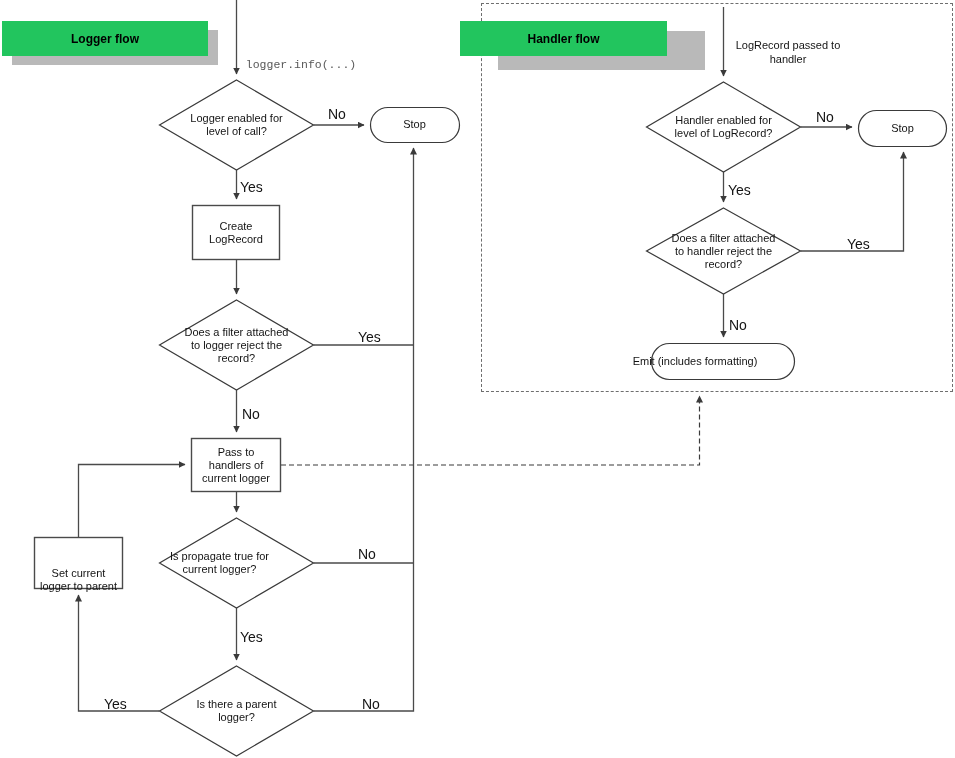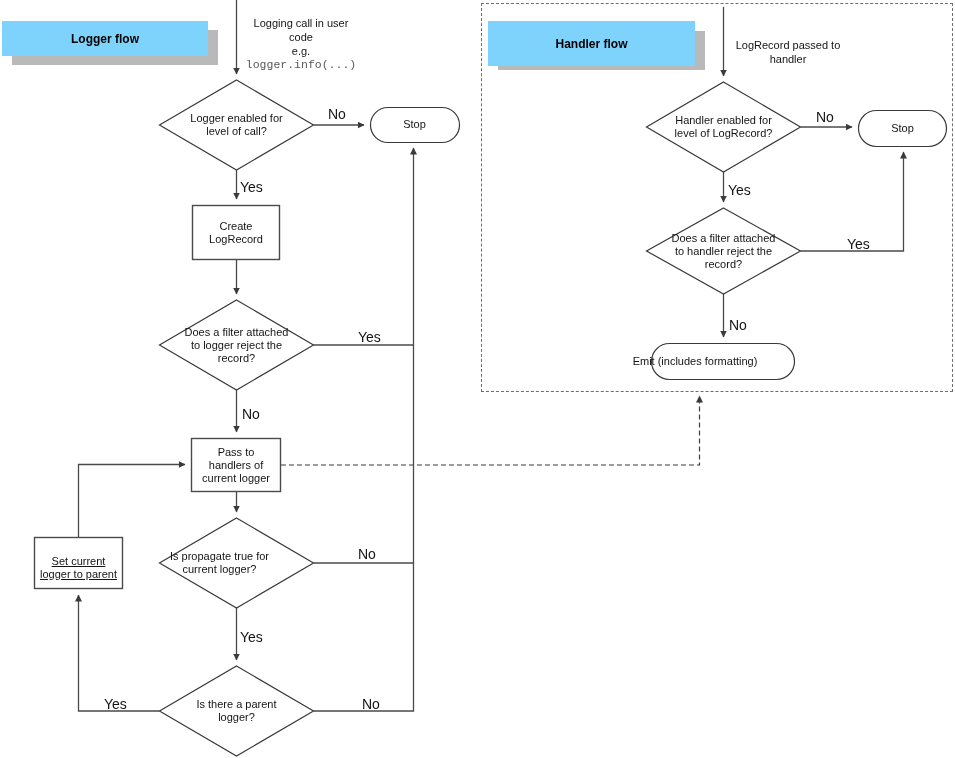--- a/index.html
+++ b/index.html
@@ -9,21 +9,21 @@
     background:#ffffff;
     font-family:"Liberation Sans", sans-serif;
     color:#111111;
     overflow:hidden;
   }
   svg.layer{position:absolute;left:0;top:0;width:955px;height:758px;}
 
   
   .note-shadow{position:absolute;background:#b9b9b9;}
   .note{
-    position:absolute;background:#7dd3fc;
+    position:absolute;background:#22c55e;
     display:flex;align-items:center;justify-content:center;
     font-weight:bold;font-size:12px;color:#000000;
   }
 
   
   .node-text{
     position:absolute;
     display:flex;align-items:center;justify-content:center;
     text-align:center;
     font-size:11px;line-height:13px;
@@ -107,45 +107,42 @@
     <polygon points="723.5,208 800.5,251 723.5,294 646.5,251" fill="#ffffff" stroke="#3a3a3a" stroke-width="1.2"></polygon>
     <rect x="651.5" y="343.5" width="143" height="36" rx="18" fill="#ffffff" stroke="#3a3a3a" stroke-width="1.2"></rect>
   </svg>
 
   <div class="note-shadow" style="left:12px;top:30px;width:206px;height:35px;"></div>
   <div class="note" style="left:2px;top:21px;width:206px;height:35px;">
     <span>Logger flow</span>
   </div>
 
   <div class="note-shadow" style="left:498px;top:31px;width:207px;height:39px;"></div>
-  <div class="note" style="left:488px;top:21px;width:207px;height:45px;justify-content:center;">
+  <div class="note" style="left:460px;top:21px;width:207px;height:35px;justify-content:center;">
     <span>Handler flow</span>
   </div>
 
-  <div class="annotation" style="left:238px;top:16px;width:126px;">Logging call in user
-code
-e.g.</div>
   <div class="annotation-code" style="left:238px;top:58px;width:126px;">logger.info(...)</div>
 
   <div class="node-text" style="left:159px;top:80px;width:155px;height:90px;">Logger enabled for
 level of call?</div>
   <div class="node-text" style="left:370px;top:107px;width:89px;height:35px;">Stop</div>
   <div class="node-text" style="left:192px;top:205px;width:88px;height:55px;">Create
 LogRecord</div>
   <div class="node-text" style="left:155px;top:300px;width:163px;height:90px;">Does a filter attached
 to logger reject the
 record?</div>
   <div class="node-text" style="left:191px;top:438px;width:90px;height:54px;">Pass to
 handlers of
 current logger</div>
   <div class="node-text" style="left:138px;top:518px;width:163px;height:90px;">Is propagate true for
 current logger?</div>
   <div class="node-text" style="left:159px;top:666px;width:155px;height:90px;">Is there a parent
 logger?</div>
-  <div class="node-text" style="left:34px;top:548px;width:89px;height:40px;text-decoration:underline;">Set current
+  <div class="node-text" style="left:34px;top:560px;width:89px;height:40px;">Set current
 logger to parent</div>
 
   <span class="edge-label" style="left:328px;top:106px;">No</span>
   <span class="edge-label" style="left:240px;top:179px;">Yes</span>
   <span class="edge-label" style="left:358px;top:329px;">Yes</span>
   <span class="edge-label" style="left:242px;top:406px;">No</span>
   <span class="edge-label" style="left:358px;top:546px;">No</span>
   <span class="edge-label" style="left:240px;top:629px;">Yes</span>
   <span class="edge-label" style="left:104px;top:696px;">Yes</span>
   <span class="edge-label" style="left:362px;top:696px;">No</span>

